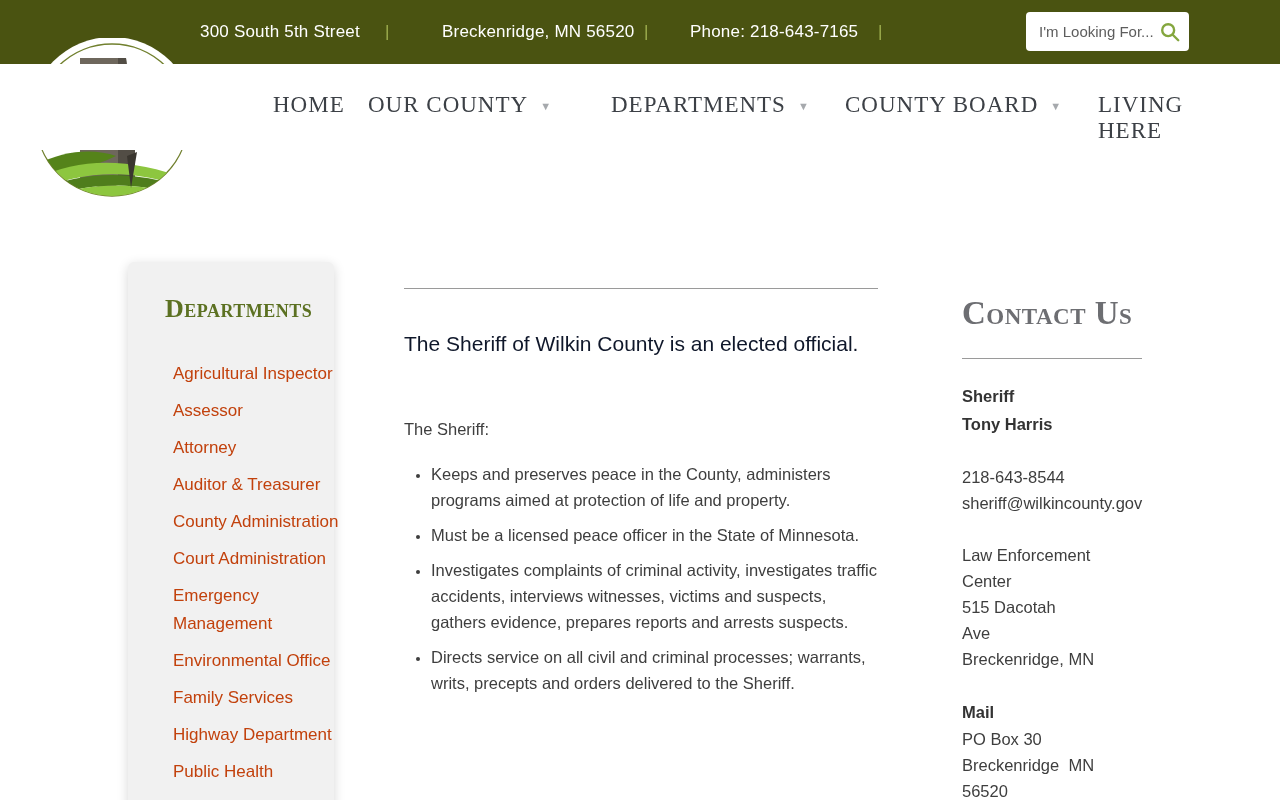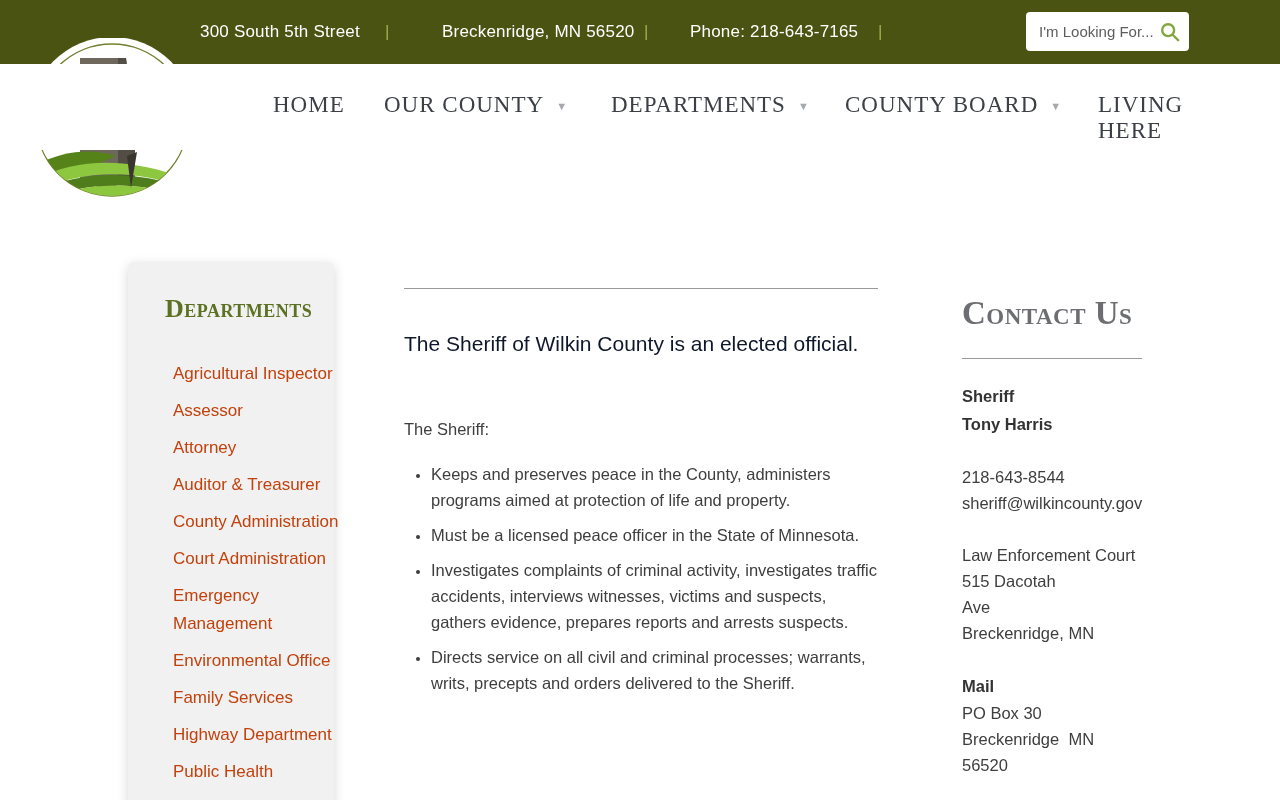--- a/index.html
+++ b/index.html
@@ -24,21 +24,21 @@
 
   
   .logo { position:absolute; left:10px; top:38px; width:202px; height:168px; cursor:pointer; }
 
   
   .nav { position:absolute; left:0; top:64px; width:1100px; height:86px; background:#fff; }
   .nav-item { position:absolute; top:28px; display:flex; align-items:center; cursor:pointer;
               font-family:"Liberation Serif", serif; font-size:23px; color:#3c4046;
               letter-spacing:1px; }
   .nav-caret { font-size:11px; color:#a6a9ad; margin-left:12px; transform:translateY(1px); }
-  .nav-0 { left:273px; } .nav-1 { left:384px; } .nav-2 { left:611px; }
+  .nav-0 { left:273px; } .nav-1 { left:368px; } .nav-2 { left:611px; }
   .nav-3 { left:845px; } .nav-4 { left:1098px; }
 
   
   .sidebar { position:absolute; left:128px; top:262px; width:206px; height:570px;
              background:#f1f1f1; border-radius:6px; box-shadow:0 3px 12px rgba(0,0,0,.16); }
   .sidebar-title { margin:32px 0 0 37px; font-family:"Liberation Serif", serif;
                    font-variant:small-caps; font-weight:700; font-size:26px;
                    color:#5c7122; letter-spacing:.5px; white-space:nowrap; }
   .sidebar-list { list-style:none; margin:36px 0 0 45px; }
   .sidebar-list li { width:172px; font-size:17px; line-height:28px; color:#c2410c;
@@ -165,21 +165,21 @@
   <hr class="rule">
   <div class="block-name">
     <div class="contact-line bold">Sheriff</div>
     <div class="contact-line bold">Tony Harris</div>
   </div>
   <div class="block-phone">
     <div class="contact-line">218-643-8544</div>
     <div class="contact-line email-link">sheriff@wilkincounty.gov</div>
   </div>
   <div class="block-loc">
-    <div class="contact-line">Law Enforcement Court</div>
+    <div class="contact-line">Law Enforcement Center</div>
     <div class="contact-line">515 Dacotah</div>
     <div class="contact-line">Ave</div>
     <div class="contact-line">Breckenridge, MN</div>
   </div>
   <div class="block-mail">
     <div class="contact-line bold">Mail</div>
     <div class="contact-line">PO Box 30</div>
     <div class="contact-line">Breckenridge  MN 56520</div>
   </div>
 </aside>

